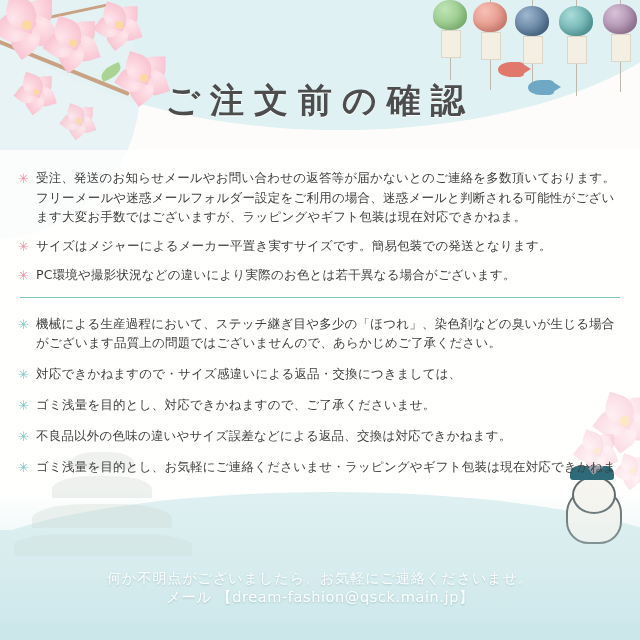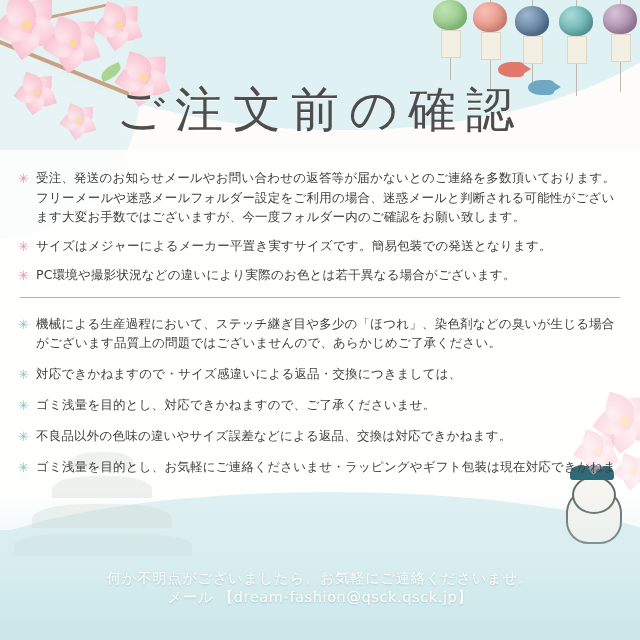--- a/index.html
+++ b/index.html
@@ -240,25 +240,26 @@
   .title-wrap {
     position: absolute;
     left: 0;
     top: 78px;
     width: 640px;
     text-align: center;
   }
   .title {
     display: inline-block;
     font-family: "DejaVu Serif", serif;
-    font-size: 48px;
+    font-size: 34px;
     letter-spacing: 10px;
     color: #4d4d4d;
     text-shadow: 0 1px 0 #ffffff;
     white-space: nowrap;
+    font-weight: bold;
   }
 
   
   .content {
     position: absolute;
     left: 0;
     top: 168px;
     width: 640px;
     padding: 0 18px;
     box-sizing: border-box;
@@ -464,21 +465,21 @@
 
   <div class="title-wrap">
     <span class="title">ご注文前の確認</span>
   </div>
 
   <div class="content">
 
     <div class="section-pink">
       <div class="item">
         <span class="marker pink">✳</span>
-        <span class="text">受注、発送のお知らせメールやお問い合わせの返答等が届かないとのご連絡を多数頂いております。フリーメールや迷惑メールフォルダー設定をご利用の場合、迷惑メールと判断される可能性がございます大変お手数ではございますが、今一度フォルダー内のご確認をお願い致します。</span>
+        <span class="text">受注、発送のお知らせメールやお問い合わせの返答等が届かないとのご連絡を多数頂いております。フリーメールや迷惑メールフォルダー設定をご利用の場合、迷惑メールと判断される可能性がございます大変お手数ではございますが、ラッピングやギフト包装は現在対応できかねま。</span>
       </div>
       <div class="item">
         <span class="marker pink">✳</span>
         <span class="text">サイズはメジャーによるメーカー平置き実すサイズです。簡易包装での発送となります。</span>
       </div>
       <div class="item">
         <span class="marker pink">✳</span>
         <span class="text">PC環境や撮影状況などの違いにより実際のお色とは若干異なる場合がございます。</span>
       </div>
     </div>
@@ -505,16 +506,16 @@
       <div class="item">
         <span class="marker teal">✳</span>
         <span class="text">ゴミ浅量を目的とし、お気軽にご連絡くださいませ・ラッピングやギフト包装は現在対応できかねま</span>
       </div>
     </div>
 
   </div>
 
   <div class="footer">
     <div class="line1">何か不明点がございましたら、お気軽にご連絡くださいませ。</div>
-    <div class="line2">メール 【dream-fashion@qsck.qsck.jp】</div>
+    <div class="line2">メール 【dream-fashion@qsck.main.jp】</div>
   </div>
 
 </div>
 
 </body></html>

